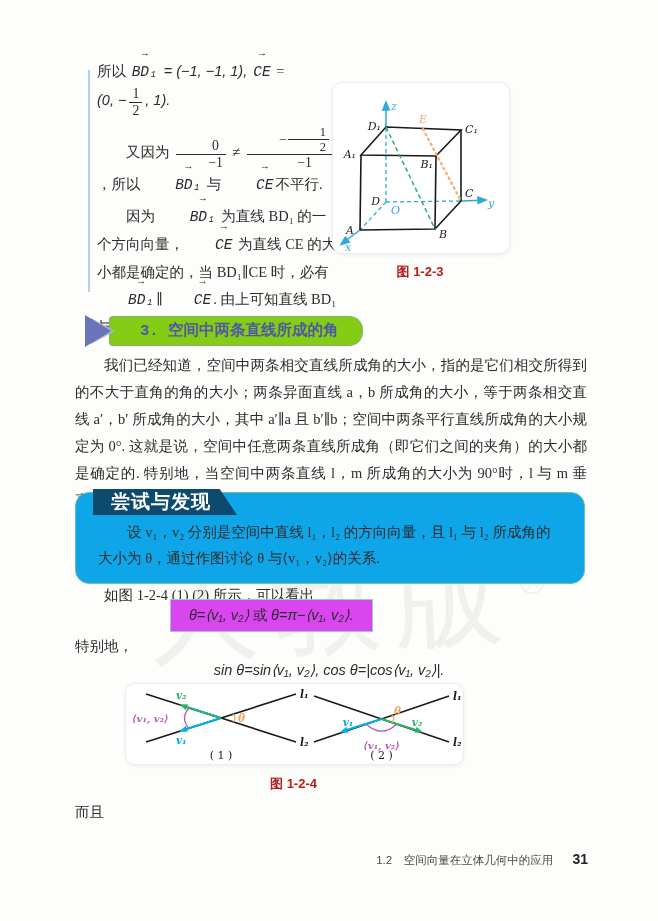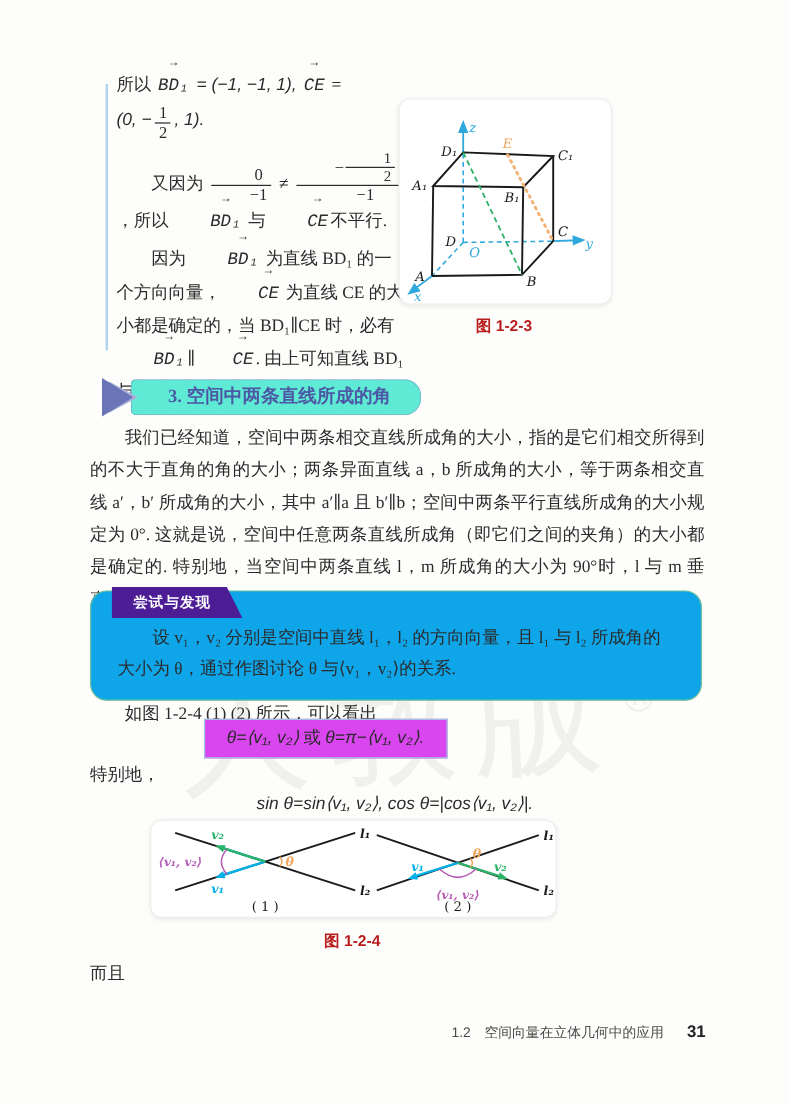--- a/index.html
+++ b/index.html
@@ -32,29 +32,29 @@
           box-shadow:0 1px 4px rgba(0,0,0,0.07);}
   .fig-caption{color:#b91c1c; font-weight:bold; font-size:13px; text-align:center;
           font-family:"Liberation Sans","DejaVu Sans",sans-serif;}
   
   .banner{left:85px; top:315px; display:flex; align-items:center; height:32px;}
   .banner-arrow{position:relative; width:30px; height:32px; margin-right:-6px; z-index:2;}
   .banner-arrow .tri-back{position:absolute; left:6px; top:3px; width:0; height:0;
       border-left:24px solid #a9b1da; border-top:13px solid transparent; border-bottom:13px solid transparent;}
   .banner-arrow .tri-front{position:absolute; left:0; top:0; width:0; height:0;
       border-left:26px solid #6a74b6; border-top:16px solid transparent; border-bottom:16px solid transparent;}
-  .banner-pill{background:#5eead4; border:1px dotted #8a93c8; border-radius:4px 14px 14px 4px;
+  .banner-pill{background:#84cc16; border:1px dotted #8a93c8; border-radius:4px 14px 14px 4px;
       padding:2px 24px 2px 30px; color:#4d58a5; font-weight:bold; font-size:15.5px; line-height:24px;
-      font-family:Liberation Serif, serif;}
+      font-family:Liberation Mono, monospace;}
   
   .para1{left:75px; top:352px; width:512px; text-align:justify;}
   
   .tryout{left:75px; top:492px; width:510px;}
-  .tryout-tab{position:absolute; left:18px; top:-3px; background:#4c1d95; color:#ffffff;
-      font-weight:bold; font-size:12px; line-height:26px; padding:0 26px 0 18px;
+  .tryout-tab{position:absolute; left:18px; top:-3px; background:#0c4a6e; color:#ffffff;
+      font-weight:bold; font-size:19px; line-height:26px; padding:0 26px 0 18px;
       clip-path:polygon(0 0, 88% 0, 100% 100%, 0 100%); z-index:2;
       font-family:"Liberation Sans","DejaVu Sans",sans-serif; letter-spacing:1px;}
   .tryout-body{border:1.5px solid #6fc09b; background:#0ea5e9; border-radius:14px;
       padding:26px 22px 12px 22px; line-height:26px;}
   .lead{left:75px; top:582px; width:512px;}
   .formula-box{left:170px; top:599px; border:1px solid #9fc3dd; background:#d946ef;
       padding:2px 18px; font-size:14.5px;}
   .especially{left:75px; top:633px;}
   .formula2{left:0; top:657px; width:658px; text-align:center;}
   .following{left:75px; top:799px;}

